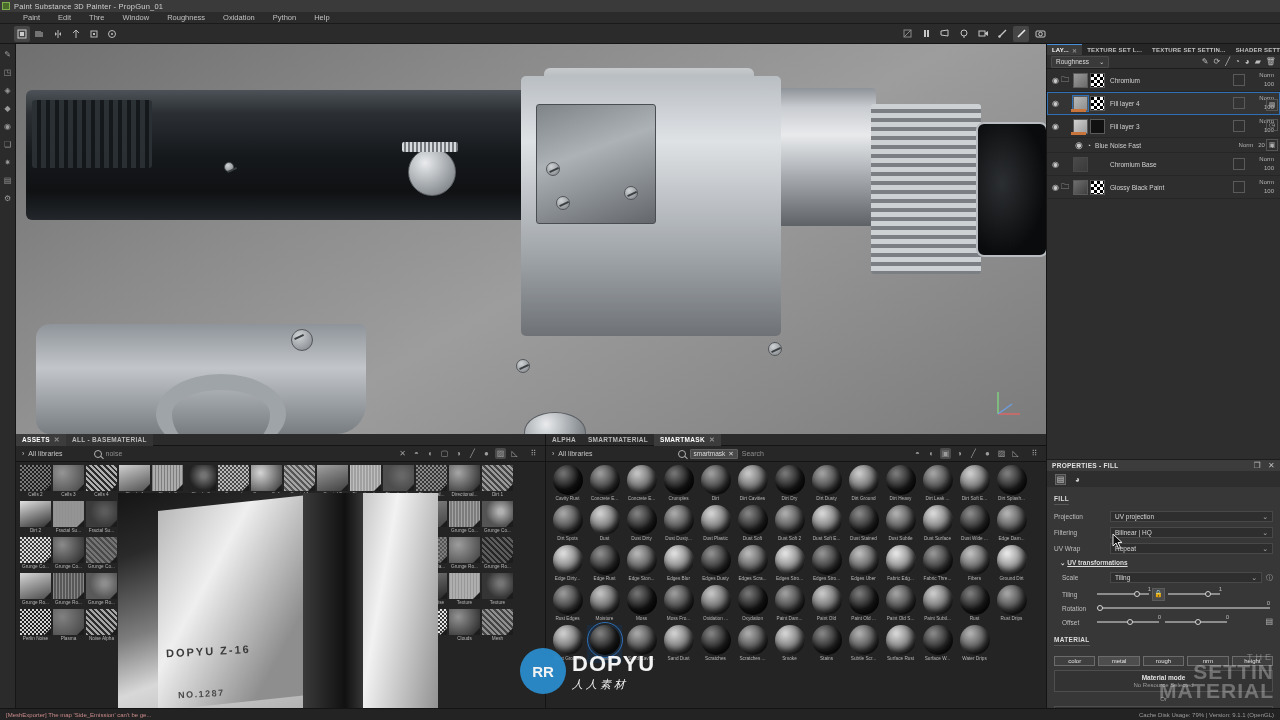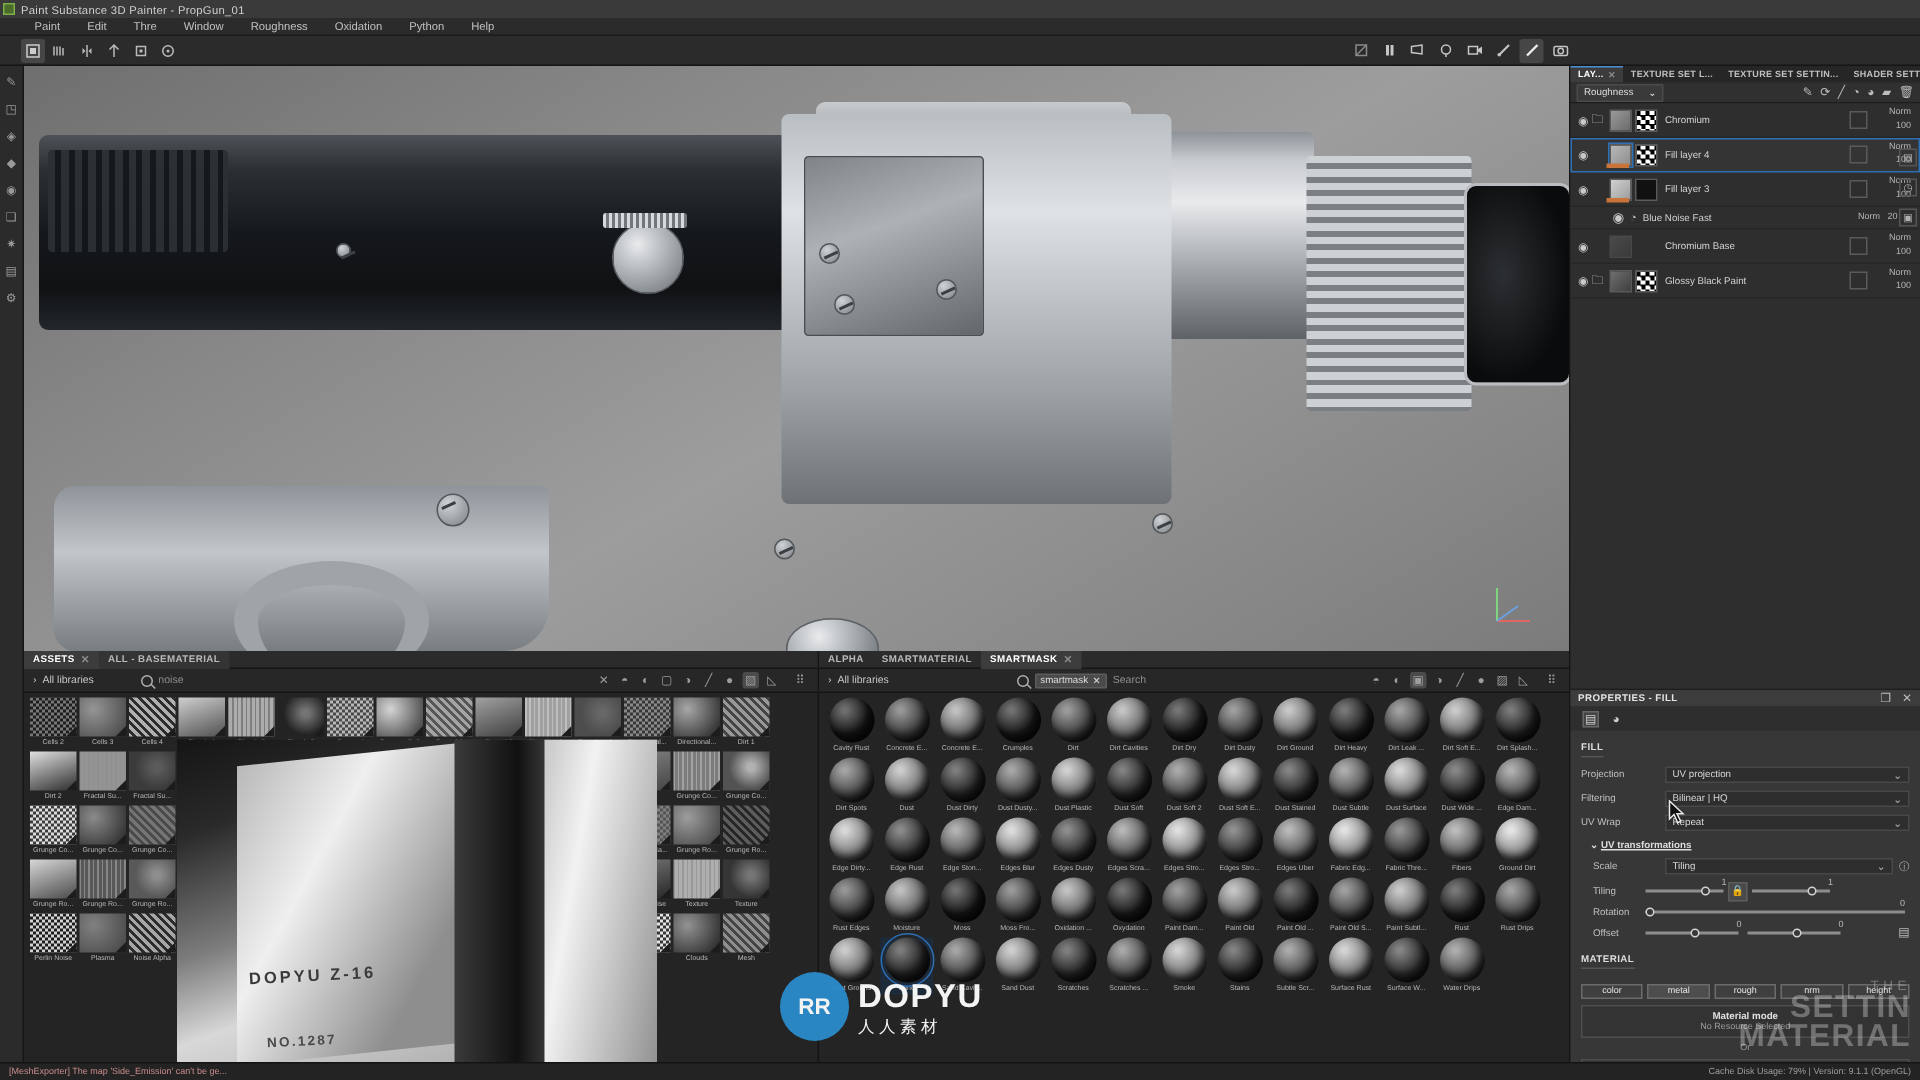--- a/index.html
+++ b/index.html
@@ -198,21 +198,21 @@
   .orsep { text-align:center; font-size:6px; color:#9c9c9c; margin:2px 0 4px 0;}
 
   .cursorarrow { position:absolute; left:1112px; top:533px; z-index:50; }
 
   
   .wm { position:absolute; pointer-events:none; }
   #wm-rrcg { left:520px; top:648px; display:flex; align-items:center; gap:6px; opacity:.95; z-index:40;}
   #wm-rrcg .cir { width:46px;height:46px;border-radius:50%;background:#2b8ccc;
     display:flex;align-items:center;justify-content:center;color:#fff;font-size:15px;font-weight:bold;text-align:center;}
   #wm-rrcg .t1 { color:#fff; font-size:22px; font-weight:bold; letter-spacing:1px;}
-  #wm-rrcg .t2 { color:#fff; font-size:11px; letter-spacing:3px;}
+  #wm-rrcg .t2 { color:#fff; font-size:11px; letter-spacing:3px;font-style:italic;}
   #wm-gnomon { right:6px; bottom:20px; text-align:right; opacity:.30; z-index:40; }
   #wm-gnomon .g1 { font-size:9px; color:#fff; letter-spacing:3px;}
   #wm-gnomon .g2 { font-size:21px; color:#fff; font-weight:bold; letter-spacing:1px; line-height:19px;}
 
   
   #statusbar { position:absolute; left:0; bottom:0; width:1280px; height:12px; background:#232323;
     display:flex; align-items:center; padding:0 6px; border-top:1px solid #141414; z-index:60;}
   #statusbar .err { font-size:6px; color:#c98b8b; }
   #statusbar .rt { margin-left:auto; font-size:6px; color:#9d9d9d; }
 </style>

